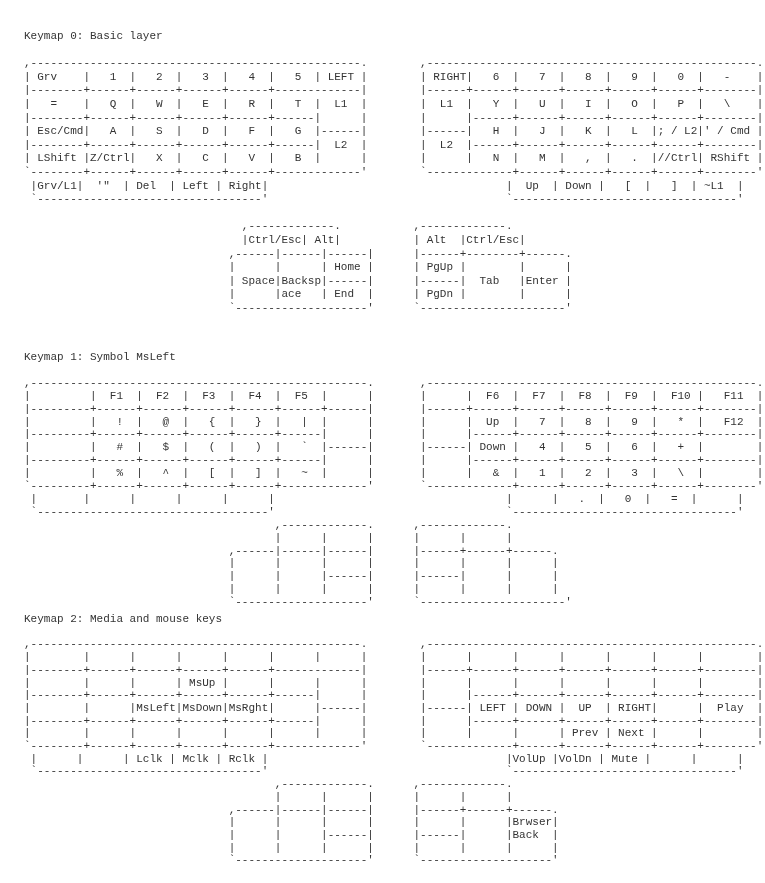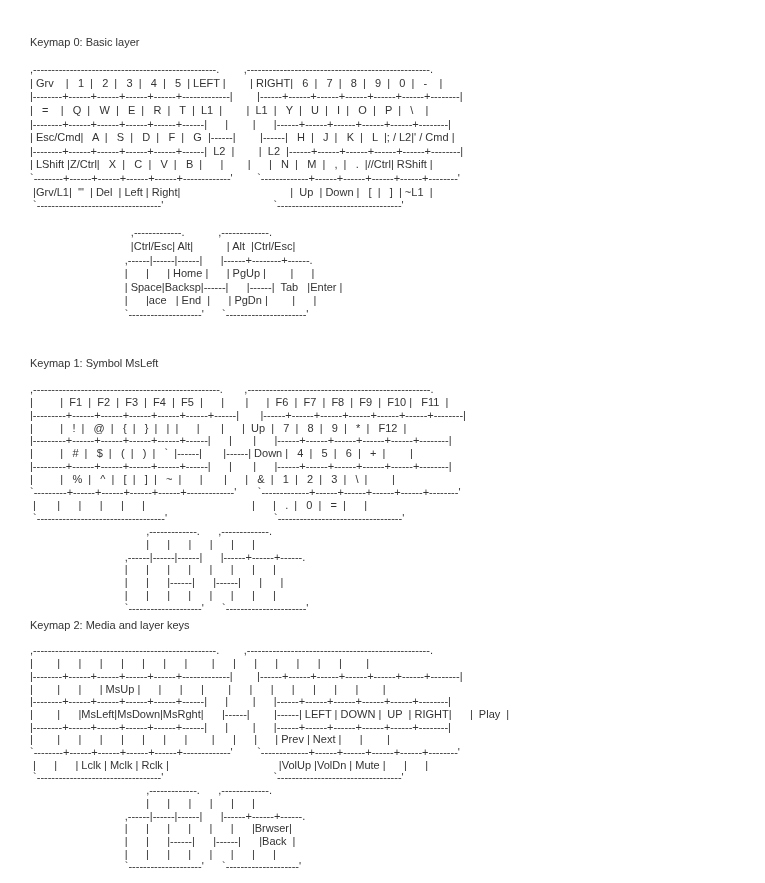--- a/index.html
+++ b/index.html
@@ -10,22 +10,22 @@
     position: relative;
     font-family: "DejaVu Sans Mono", "Liberation Mono", monospace;
   }
   .doc { position: absolute; inset: 0; }
   .keymap-section {
     position: absolute;
     left: 18px;
     color: #333333;
   }
   .keymap-section pre {
-    margin: 12px; padding: 0;
-    font-family: Liberation Sans, sans-serif;
+    margin: 6px; padding: 0;
+    font-family: Liberation Mono, monospace;
     font-size: 11px;
     line-height: var(--lh);
     white-space: pre;
   }
   .keymap-title { font-weight: 400; }
   .keymap-art { margin-top: var(--lh) !important; }
 </style>
 </head>
 <body style="background: rgb(255, 255, 255); color: rgb(51, 51, 51);">
 
@@ -70,21 +70,21 @@
                                       ,-------------.      ,-------------.
                                       |      |      |      |      |      |
                                ,------|------|------|      |------+------+------.
                                |      |      |      |      |      |      |      |
                                |      |      |------|      |------|      |      |
                                |      |      |      |      |      |      |      |
                                `--------------------'      `----------------------'</pre>
   </section>
 
   <section class="keymap-section" style="top:607px; --lh:12.7px">
-    <pre class="keymap-title">Keymap 2: Media and layer keys</pre>
+    <pre class="keymap-title">Keymap 2: Media and mouse keys</pre>
     <pre class="keymap-art">,--------------------------------------------------.        ,--------------------------------------------------.
 |        |      |      |      |      |      |      |        |      |      |      |      |      |      |        |
 |--------+------+------+------+------+-------------|        |------+------+------+------+------+------+--------|
 |        |      |      | MsUp |      |      |      |        |      |      |      |      |      |      |        |
 |--------+------+------+------+------+------|      |        |      |------+------+------+------+------+--------|
 |        |      |MsLeft|MsDown|MsRght|      |------|        |------| LEFT | DOWN |  UP  | RIGHT|      |  Play  |
 |--------+------+------+------+------+------|      |        |      |------+------+------+------+------+--------|
 |        |      |      |      |      |      |      |        |      |      |      | Prev | Next |      |        |
 `--------+------+------+------+------+-------------'        `-------------+------+------+------+------+--------'
  |      |      | Lclk | Mclk | Rclk |                                    |VolUp |VolDn | Mute |      |      |

